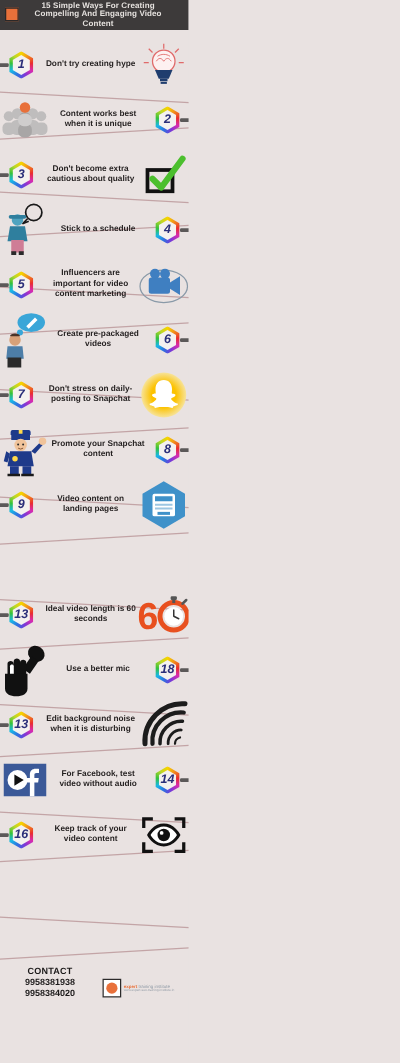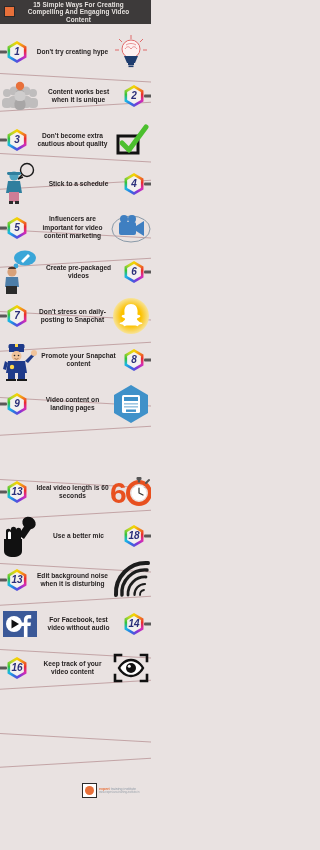--- a/index.html
+++ b/index.html
@@ -426,20 +426,25 @@
             <path d="M34 23v6h-6"></path>
         </g>
         <path d="M18 8c8 0 12 8 12 8s-4 8-12 8S6 16 6 16s4-8 12-8z" fill="#fff" stroke="#111" stroke-width="2.4"></path>
         <circle cx="18" cy="16" r="5" fill="#111"></circle>
         <circle cx="16.3" cy="14.3" r="1.5" fill="#fff"></circle>
       </svg>
     </div>
   </div>
 
   <div class="footer">
+    <div class="contact">
+      <div class="ttl">CONTACT</div>
+      <div>9958381938</div>
+      <div>9958384020</div>
+    </div>
     <div class="logo-box">
       <div class="logo-mark">
         <div class="logo-dot"></div>
       </div>
       <div class="logo-txt">
         <div class="logo-l1"><span>expert</span><em> training institute</em></div>
         <div class="logo-l2">www.expert-seo-training-institute.in</div>
       </div>
     </div>
   </div>

